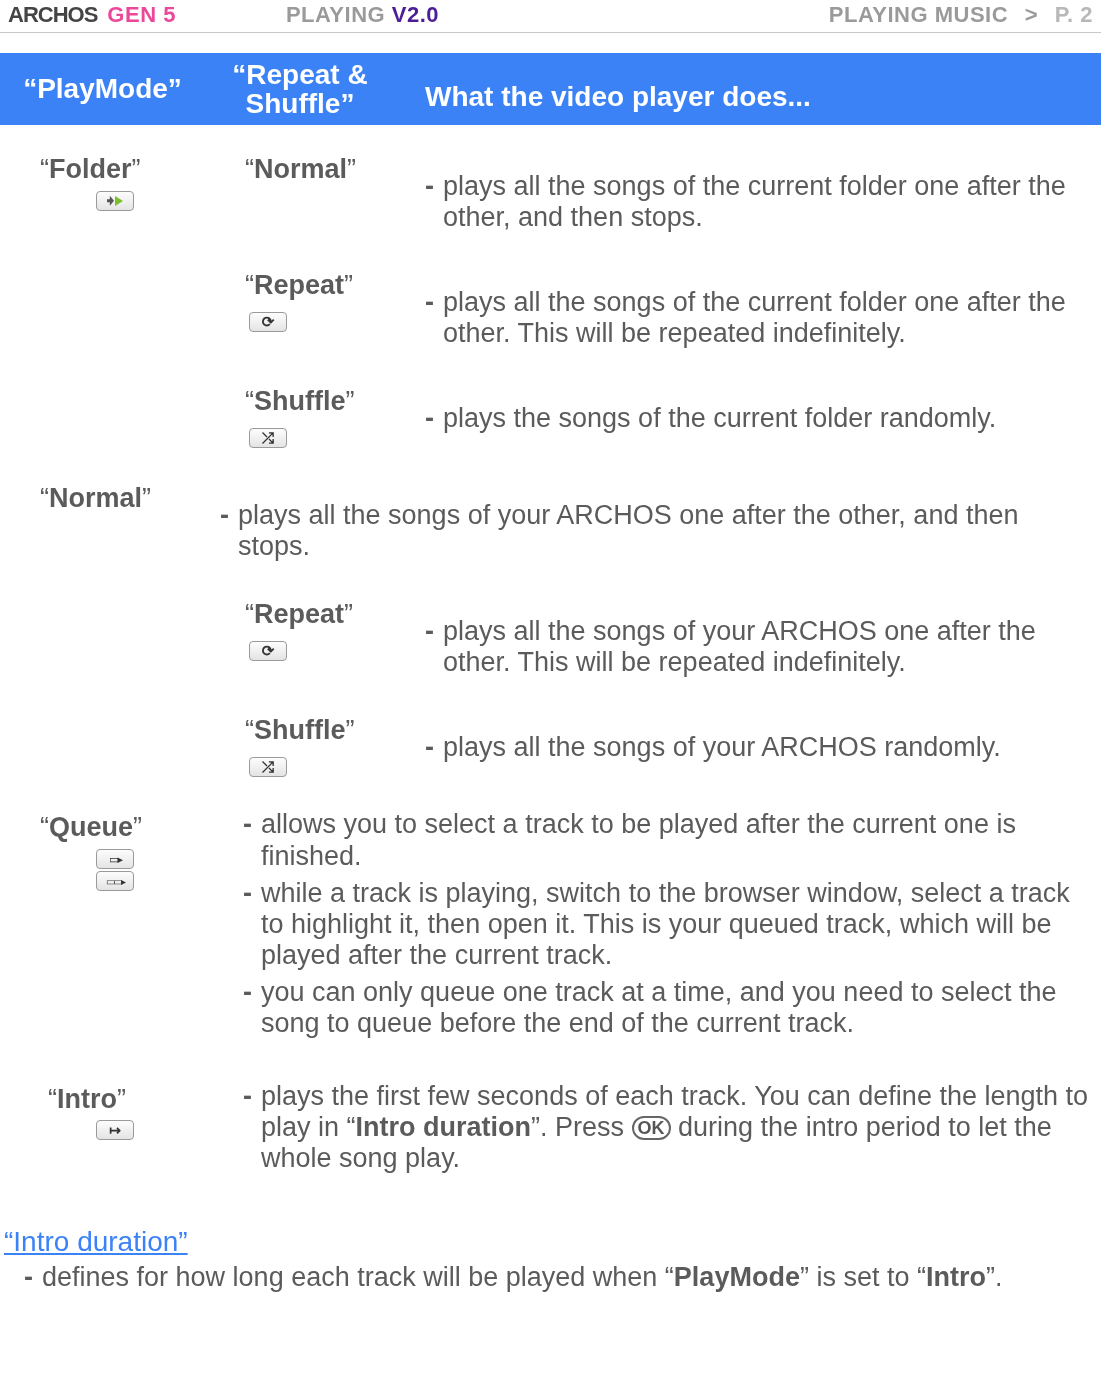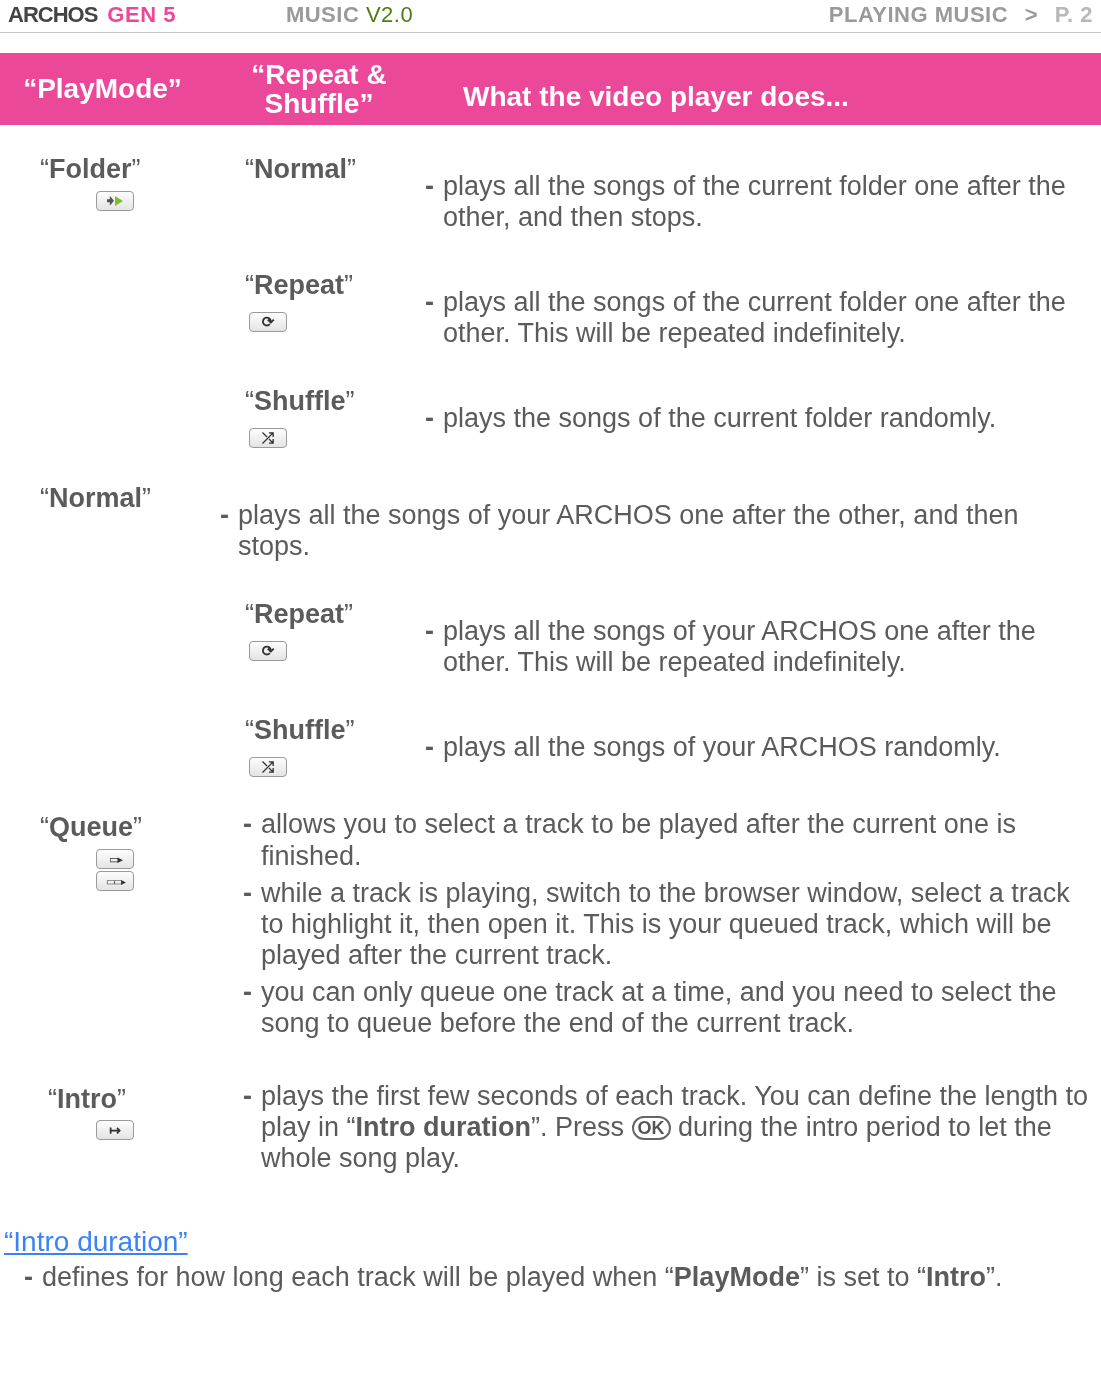--- a/index.html
+++ b/index.html
@@ -31,42 +31,41 @@
     color: #ec4899;
     margin-left: 10px;
     font-weight: 800;
     font-family: Arial, sans-serif;
   }
   .topbar .manual {
     color: #9a9a9a;
     margin-left: 110px;
     font-weight: 700;
   }
-  .topbar .manual .ver { color: #4d7c0f; font-weight: 400; }
+  .topbar .manual .ver { color: #4c1d95; font-weight: 700; }
   .topbar .right {
     margin-left: auto;
     color: #9a9a9a;
     font-weight: 700;
   }
   .topbar .right .gt { margin: 0 10px; color: #9a9a9a; }
   .topbar .right .page { color: #b8b8b8; }
 
   .table {
     margin-top: 20px;
     width: 100%;
   }
   .thead {
-    background: #ec4899;
+    background: #3b82f6;
     color: #fff;
     display: flex;
     align-items: center;
     min-height: 72px;
     font-size: 28px;
     font-weight: 700;
-    gap: 19px;
   }
   .col1 { width: 205px; text-align: center; padding: 4px 6px; }
   .col2 { width: 190px; text-align: center; padding: 4px 6px; line-height: 1.05; }
   .col3 { flex: 1; padding: 4px 10px 4px 30px; margin-top: 16px; }
   .tbody .col1, .tbody .col2 { text-align: left; padding-left: 40px; }
   .tbody .row {
     display: flex;
     align-items: flex-start;
     padding-top: 14px;
   }
@@ -159,21 +158,21 @@
     padding: 4px 10px 0 24px;
   }
 </style>
 </head>
 <body>
 
 <div class="topbar">
   <span class="logo">ARCHOS</span>
   <span class="gen5">GEN 5</span>
   <span class="manual">
-    <span>MUSIC</span>
+    <span>PLAYING</span>
     <span class="ver">V2.0</span>
   </span>
   <span class="right">
     <span>PLAYING MUSIC</span>
     <span class="gt">&gt;</span>
     <span class="page">P. 2</span>
   </span>
 </div>
 
 <div class="table">

